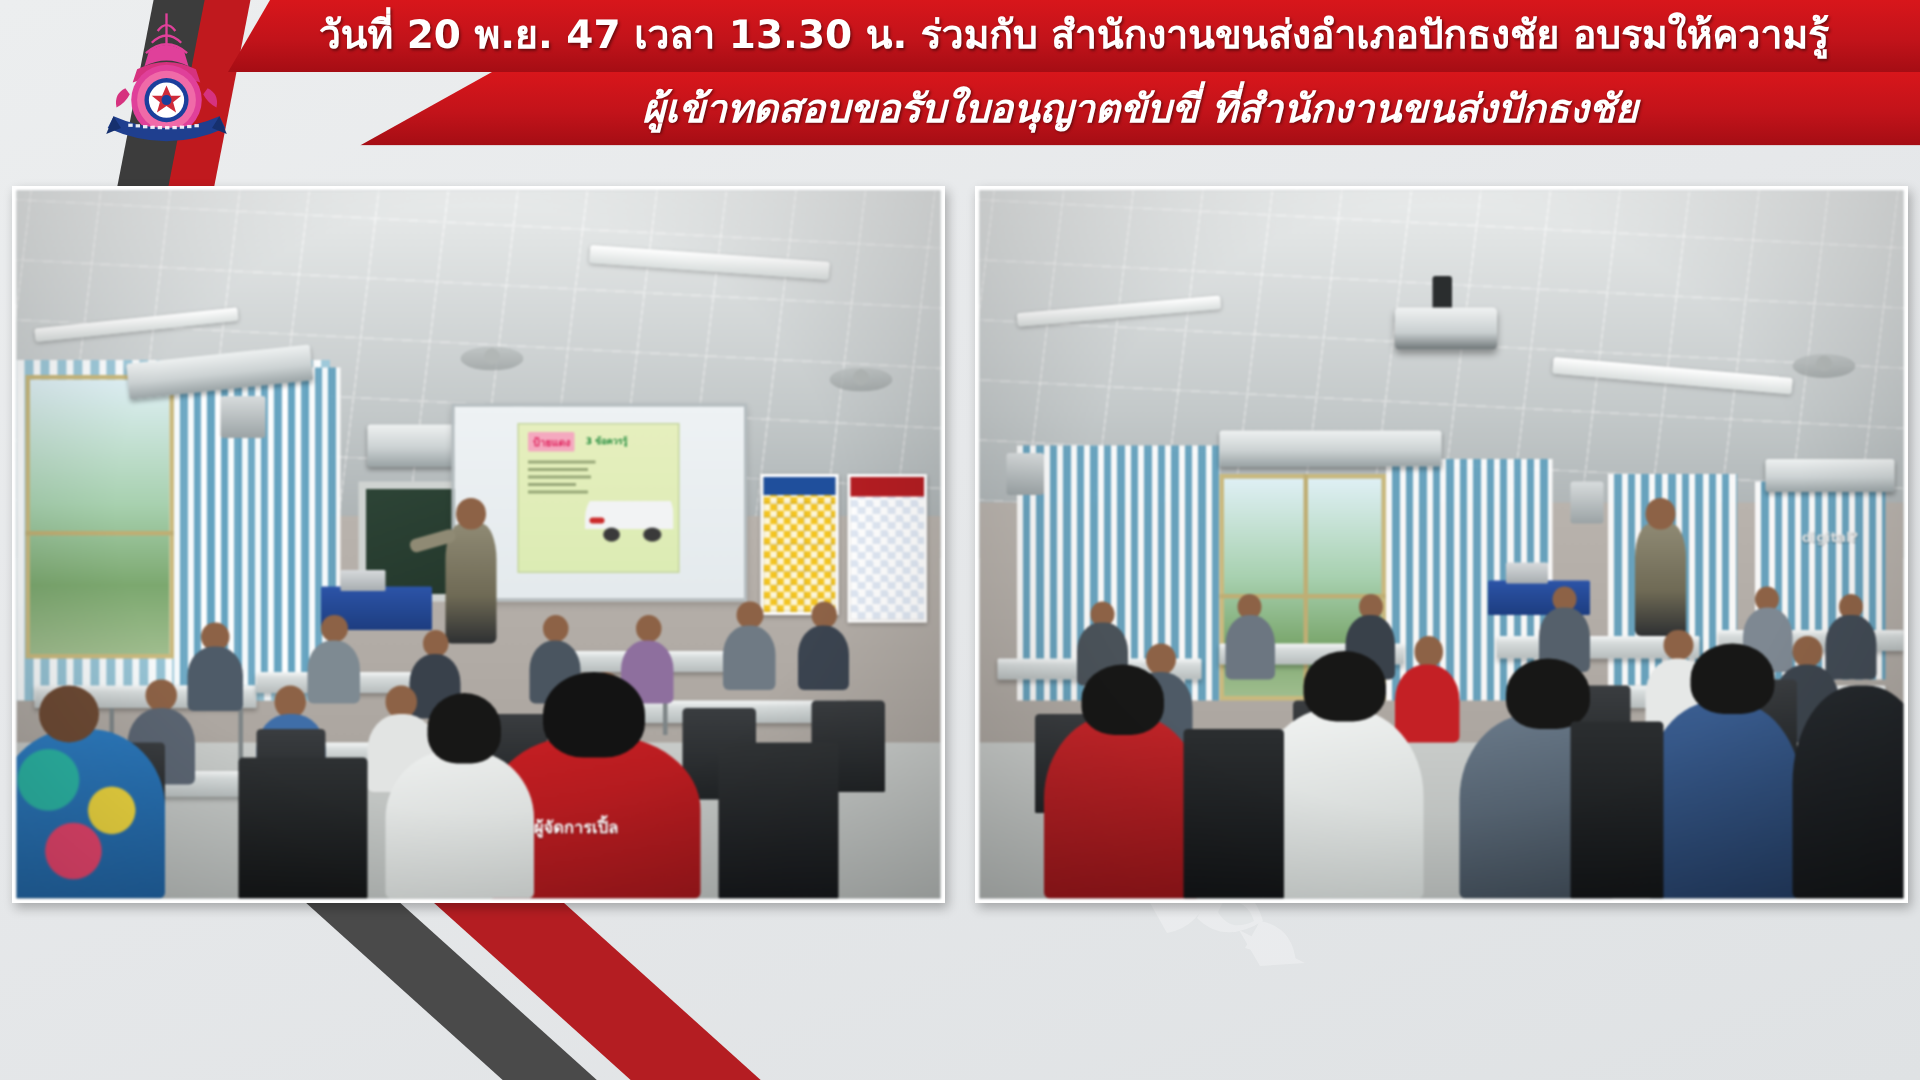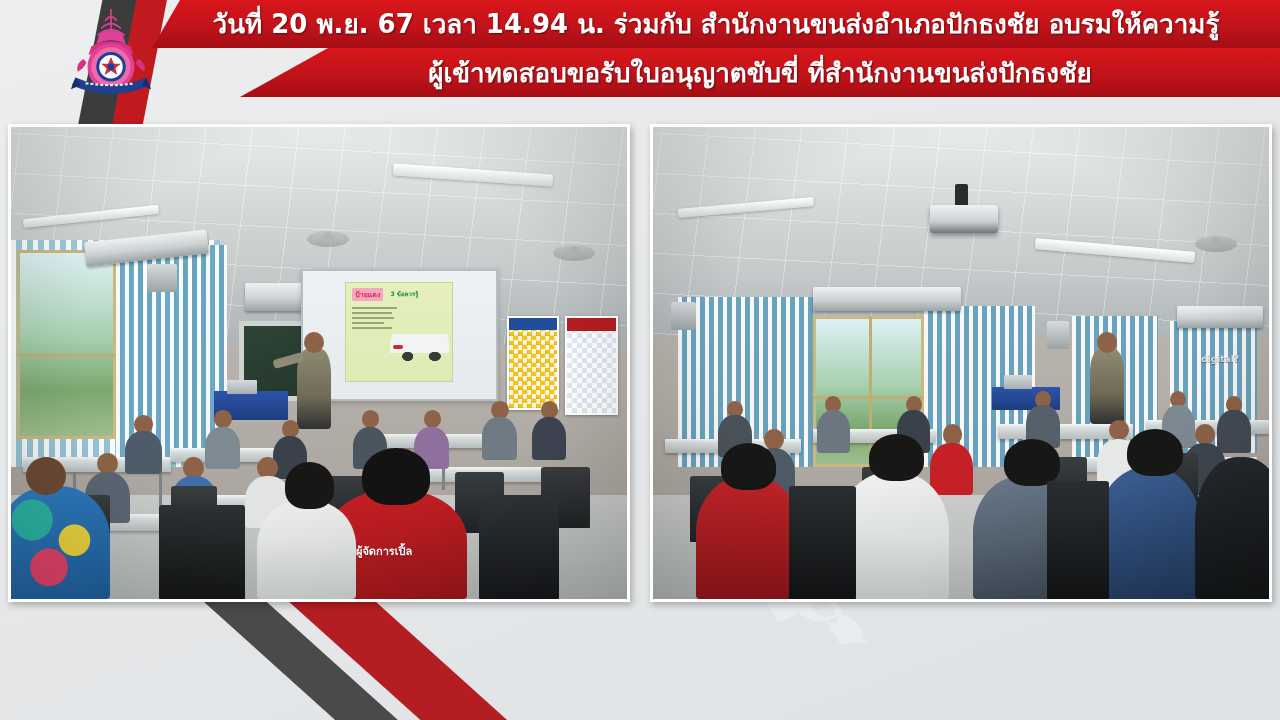--- a/index.html
+++ b/index.html
@@ -73,21 +73,21 @@
   .banner-text{
     color:#ffffff;
     font-family:"DejaVu Sans", sans-serif;
     font-weight:bold;
     font-size:26px;
     line-height:1;
     white-space:nowrap;
     text-shadow:1px 1px 2px rgba(0,0,0,.45);
     padding:0 16px;
   }
-  .banner-row.r2 .banner-text{ font-size:26px; }
+  .banner-row.r2 .banner-text{ font-size:26px;font-style:italic; }
 
   
   .emblem{
     position:absolute; left:62px; top:4px;
     width:98px; height:100px;
   }
 
   
   .photo-frame{
     position:absolute;
@@ -328,21 +328,21 @@
 <div class="corner-ribbons">
   <div class="ribbon dark"></div>
   <div class="ribbon red"></div>
 </div>
 
 <div class="top-slash-dark"></div>
 <div class="top-slash-red"></div>
 
 <div class="banner">
   <div class="banner-row r1">
-    <div class="banner-text">วันที่ 20 พ.ย. 67 เวลา 14.94 น. ร่วมกับ สำนักงานขนส่งอำเภอปักธงชัย อบรมให้ความรู้</div>
+    <div class="banner-text">วันที่ 20 พ.ย. 47 เวลา 13.30 น. ร่วมกับ สำนักงานขนส่งอำเภอปักธงชัย อบรมให้ความรู้</div>
   </div>
   <div class="banner-row r2">
     <div class="banner-text">ผู้เข้าทดสอบขอรับใบอนุญาตขับขี่ ที่สำนักงานขนส่งปักธงชัย</div>
   </div>
 </div>
 
 <svg class="emblem" viewBox="0 0 100 100">
 
   <g stroke="#e0409a" stroke-width="1.6" fill="none">
     <path d="M50 4 L50 30"></path>

